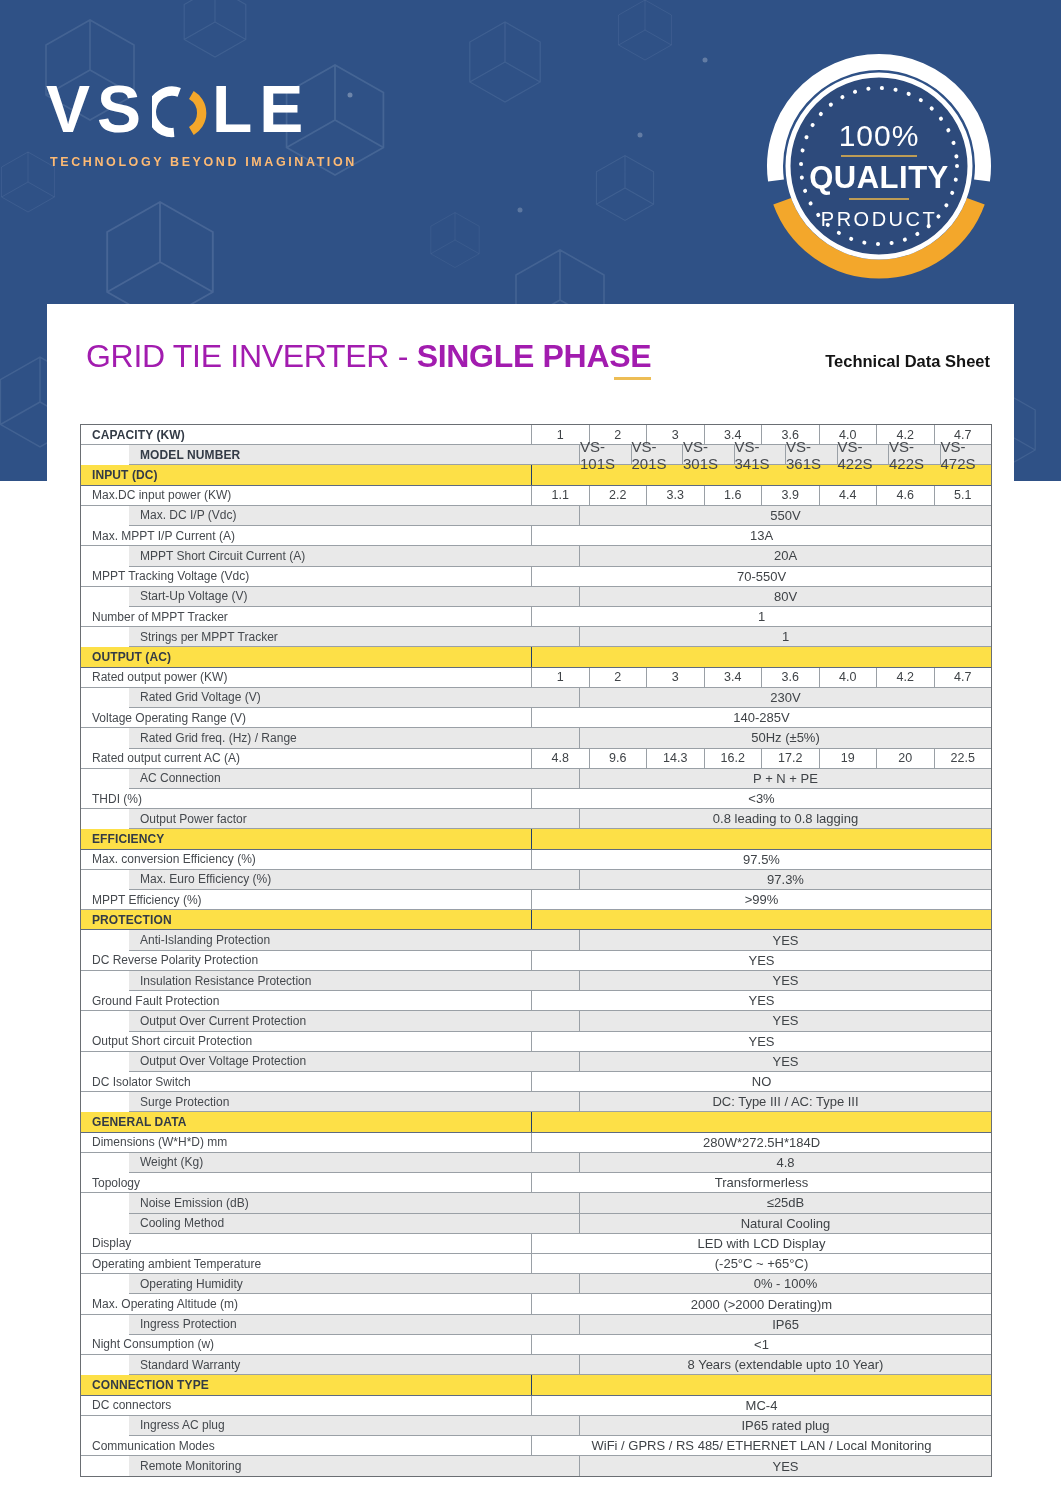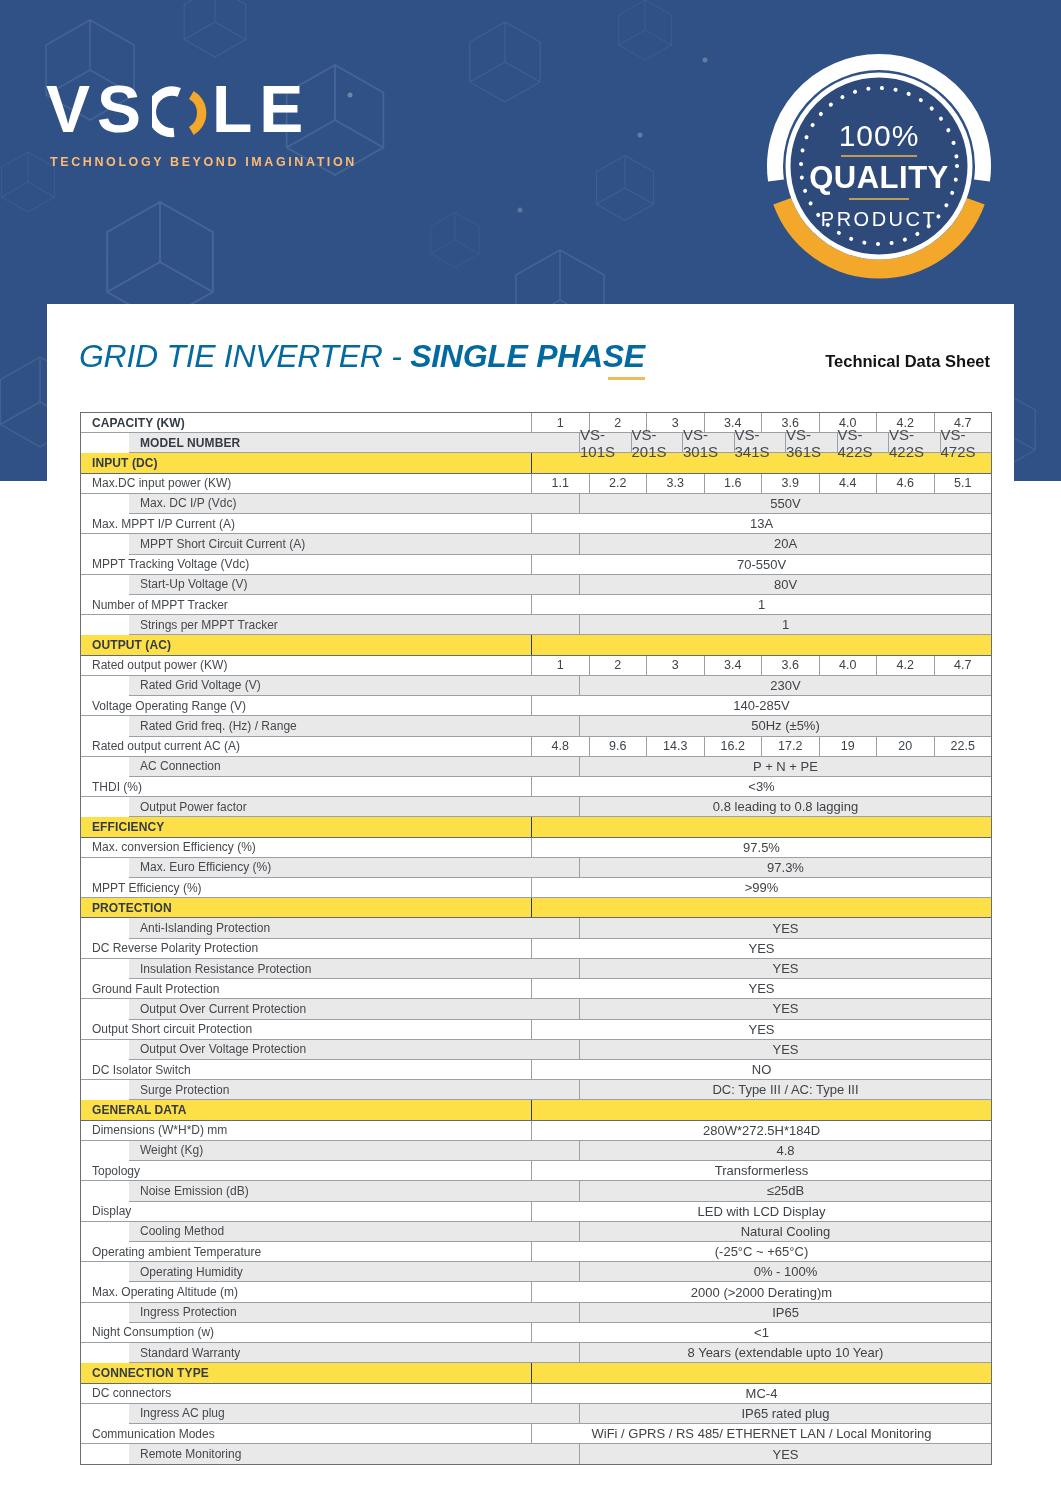--- a/index.html
+++ b/index.html
@@ -26,34 +26,34 @@
   
   .badge{position:absolute;left:765px;top:52px;}
   .badge text{font-family:"Liberation Sans",sans-serif;}
   
   .panel{
     position:absolute;left:47px;top:304px;width:967px;height:1196px;
     background:#ffffff;z-index:1;
   }
   .title-row{position:absolute;left:0;top:0;width:100%;height:100px;}
   .page-title{
-    position:absolute;left:32px;top:34px;font-size:32px;color:#0369a1;
-    letter-spacing:-0.3px;white-space:nowrap;font-weight:400;font-style:italic;
+    position:absolute;left:39px;top:34px;font-size:32px;color:#a21caf;
+    letter-spacing:-0.3px;white-space:nowrap;font-weight:400;
   }
   .page-title b{font-weight:700;position:relative;}
   .title-accent{
     position:absolute;right:0px;bottom:-6px;width:37px;height:3.5px;
     background:#edbd55;
   }
   .datasheet-label{
     position:absolute;right:24px;top:48px;font-size:16.5px;font-weight:700;color:#141414;
   }
   
   .spec-table{
-    position:absolute;left:33px;top:108px;width:910px;
+    position:absolute;left:33px;top:120px;width:910px;
     border:1.5px solid #6a6e73;box-sizing:content-box;background:#fff;
   }
   .row{
     display:flex;height:20.23px;box-sizing:border-box;
     border-bottom:1px solid #9aa0a6;
   }
   .row:last-child{border-bottom:none;}
   .bg-white{background:#ffffff;}
   .bg-gray{background:#e9e9e9;margin-left:48px;}
   .cell{display:flex;align-items:center;box-sizing:border-box;font-size:12px;color:#45494e;}
@@ -324,28 +324,28 @@
         <div class="cell merged">4.8</div>
       </div>
       <div class="row bg-white">
         <div class="cell label">Topology</div>
         <div class="cell merged">Transformerless</div>
       </div>
       <div class="row bg-gray">
         <div class="cell label">Noise Emission (dB)</div>
         <div class="cell merged">≤25dB</div>
       </div>
+      <div class="row bg-gray">
+        <div class="cell label">Cooling Method</div>
+        <div class="cell merged">Natural Cooling</div>
+      </div>
       <div class="row bg-white">
         <div class="cell label">Display</div>
         <div class="cell merged">LED with LCD Display</div>
       </div>
-      <div class="row bg-gray">
-        <div class="cell label">Cooling Method</div>
-        <div class="cell merged">Natural Cooling</div>
-      </div>
       <div class="row bg-white">
         <div class="cell label">Operating ambient Temperature</div>
         <div class="cell merged">(-25°C ~ +65°C)</div>
       </div>
       <div class="row bg-gray">
         <div class="cell label">Operating Humidity</div>
         <div class="cell merged">0% - 100%</div>
       </div>
       <div class="row bg-white">
         <div class="cell label">Max. Operating Altitude (m)</div>

